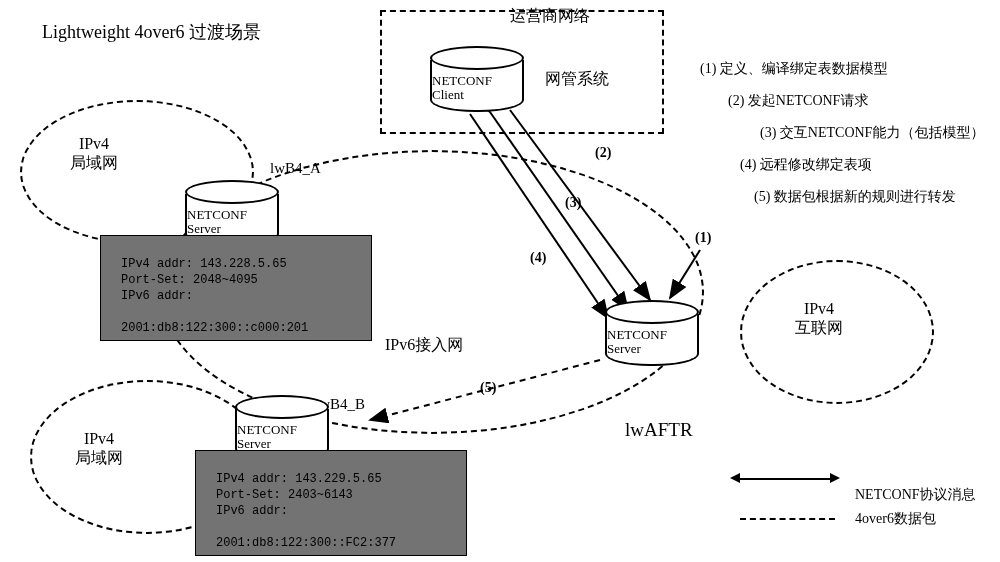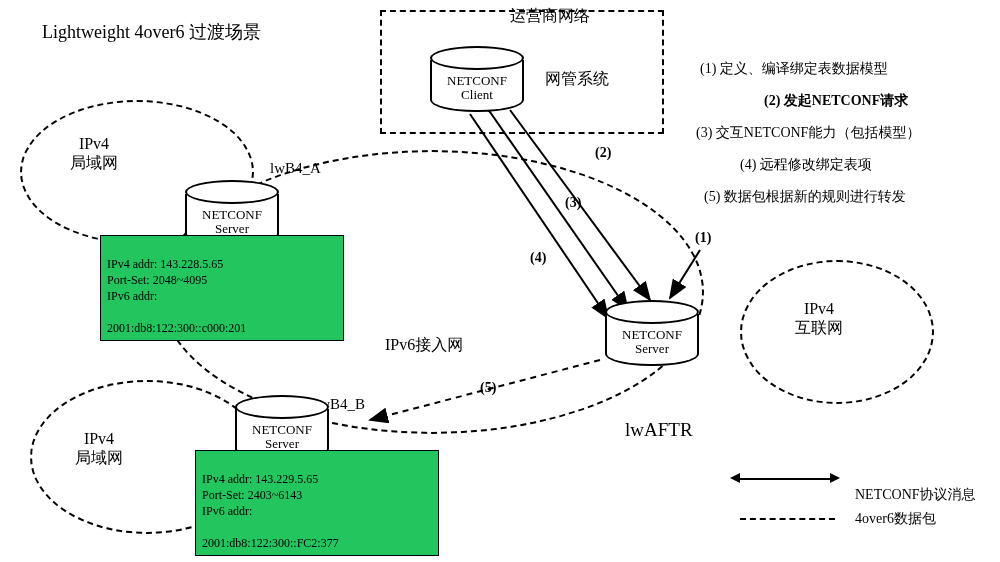--- a/index.html
+++ b/index.html
@@ -28,21 +28,21 @@
   }
   .dashed-ellipse {
     position: absolute;
     border: 2px dashed #000;
     border-radius: 50%;
     background: transparent;
   }
   .db {
     position: absolute;
     width: 90px;
-    text-align: center;
+    text-align: left;
   }
   .db .lid {
     width: 90px;
     height: 20px;
     border: 2px solid #000;
     border-radius: 50%;
     background: #fff;
     position: relative;
     z-index: 2;
   }
@@ -59,24 +59,24 @@
     display: flex;
     flex-direction: column;
     justify-content: center;
     font-size: 13px;
     line-height: 14px;
     padding-top: 6px;
   }
   .info-box {
     position: absolute;
     border: 1.5px solid #000;
-    background: #22c55e;
-    font-family: Liberation Serif, serif;
+    background: #737373;
+    font-family: Liberation Mono, monospace;
     font-size: 12px;
-    padding: 4px 6px;
+    padding: 4px 20px;
     line-height: 16px;
     white-space: pre;
   }
   .legend-line {
     position: absolute;
     height: 0;
   }
   .solid-line {
     border-top: 2px solid #000;
   }
@@ -193,24 +193,24 @@
 </div>
 <div class="label" style="left:625px; top:383px; font-size:19px;margin-top:36px;">lwAFTR</div>
 
 <div class="label" style="left:595px; top:145px; font-weight:bold;">(2)</div>
 <div class="label" style="left:565px; top:195px; font-weight:bold;">(3)</div>
 <div class="label" style="left:530px; top:250px; font-weight:bold;">(4)</div>
 <div class="label" style="left:695px; top:230px; font-weight:bold;">(1)</div>
 <div class="label" style="left:480px; top:380px; font-weight:bold;">(5)</div>
 
 <div class="label" style="left:700px; top:60px;">(1)  定义、编译绑定表数据模型</div>
-<div class="label" style="left:764px; top:92px;font-weight:bold;">(2)  发起NETCONF请求</div>
-<div class="label" style="left:696px; top:124px;">(3)  交互NETCONF能力（包括模型）</div>
+<div class="label" style="left:728px; top:92px;">(2)  发起NETCONF请求</div>
+<div class="label" style="left:760px; top:124px;">(3)  交互NETCONF能力（包括模型）</div>
 <div class="label" style="left:740px; top:156px;">(4)  远程修改绑定表项</div>
-<div class="label" style="left:704px; top:188px;">(5)  数据包根据新的规则进行转发</div>
+<div class="label" style="left:754px; top:188px;">(5)  数据包根据新的规则进行转发</div>
 
 <div class="legend-line solid-line" style="left:740px; top:478px; width:90px;"></div>
 <div class="arrow-head arrow-l" style="left:730px; top:473px;"></div>
 <div class="arrow-head arrow-r" style="left:830px; top:473px;"></div>
 <div class="label" style="left:855px; top:470px;margin-top:16px;">NETCONF协议消息</div>
 
 <div class="legend-line dashed-line" style="left:740px; top:518px; width:95px;"></div>
 <div class="label" style="left:855px; top:510px;">4over6数据包</div>
 
 </body></html>

